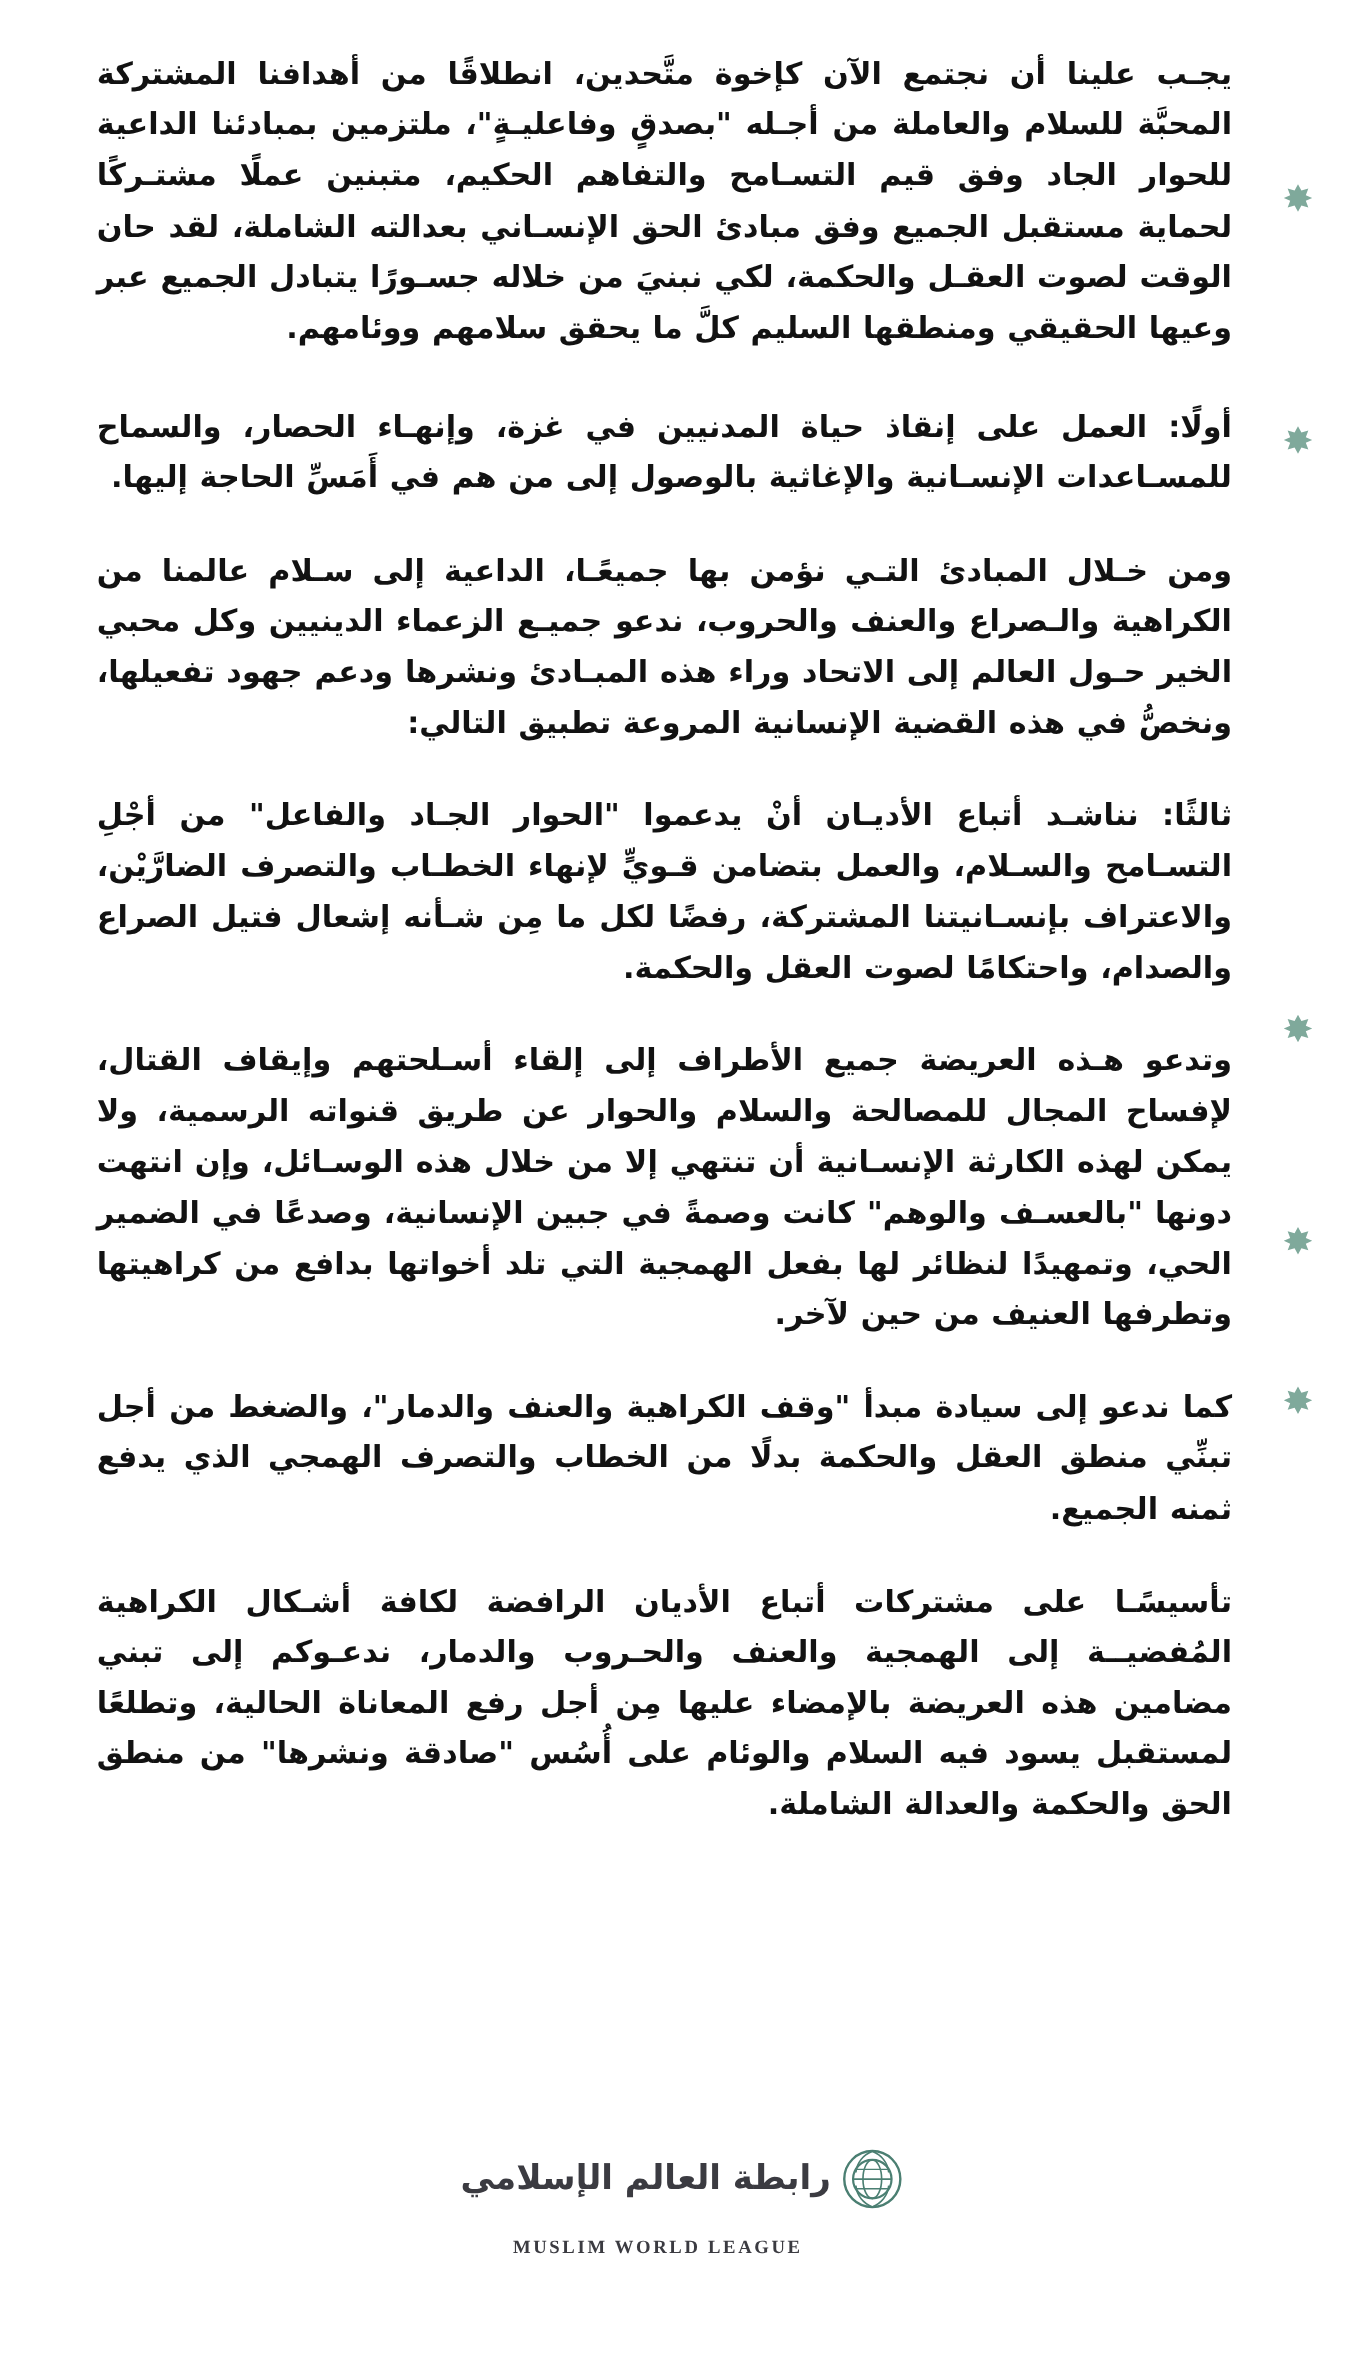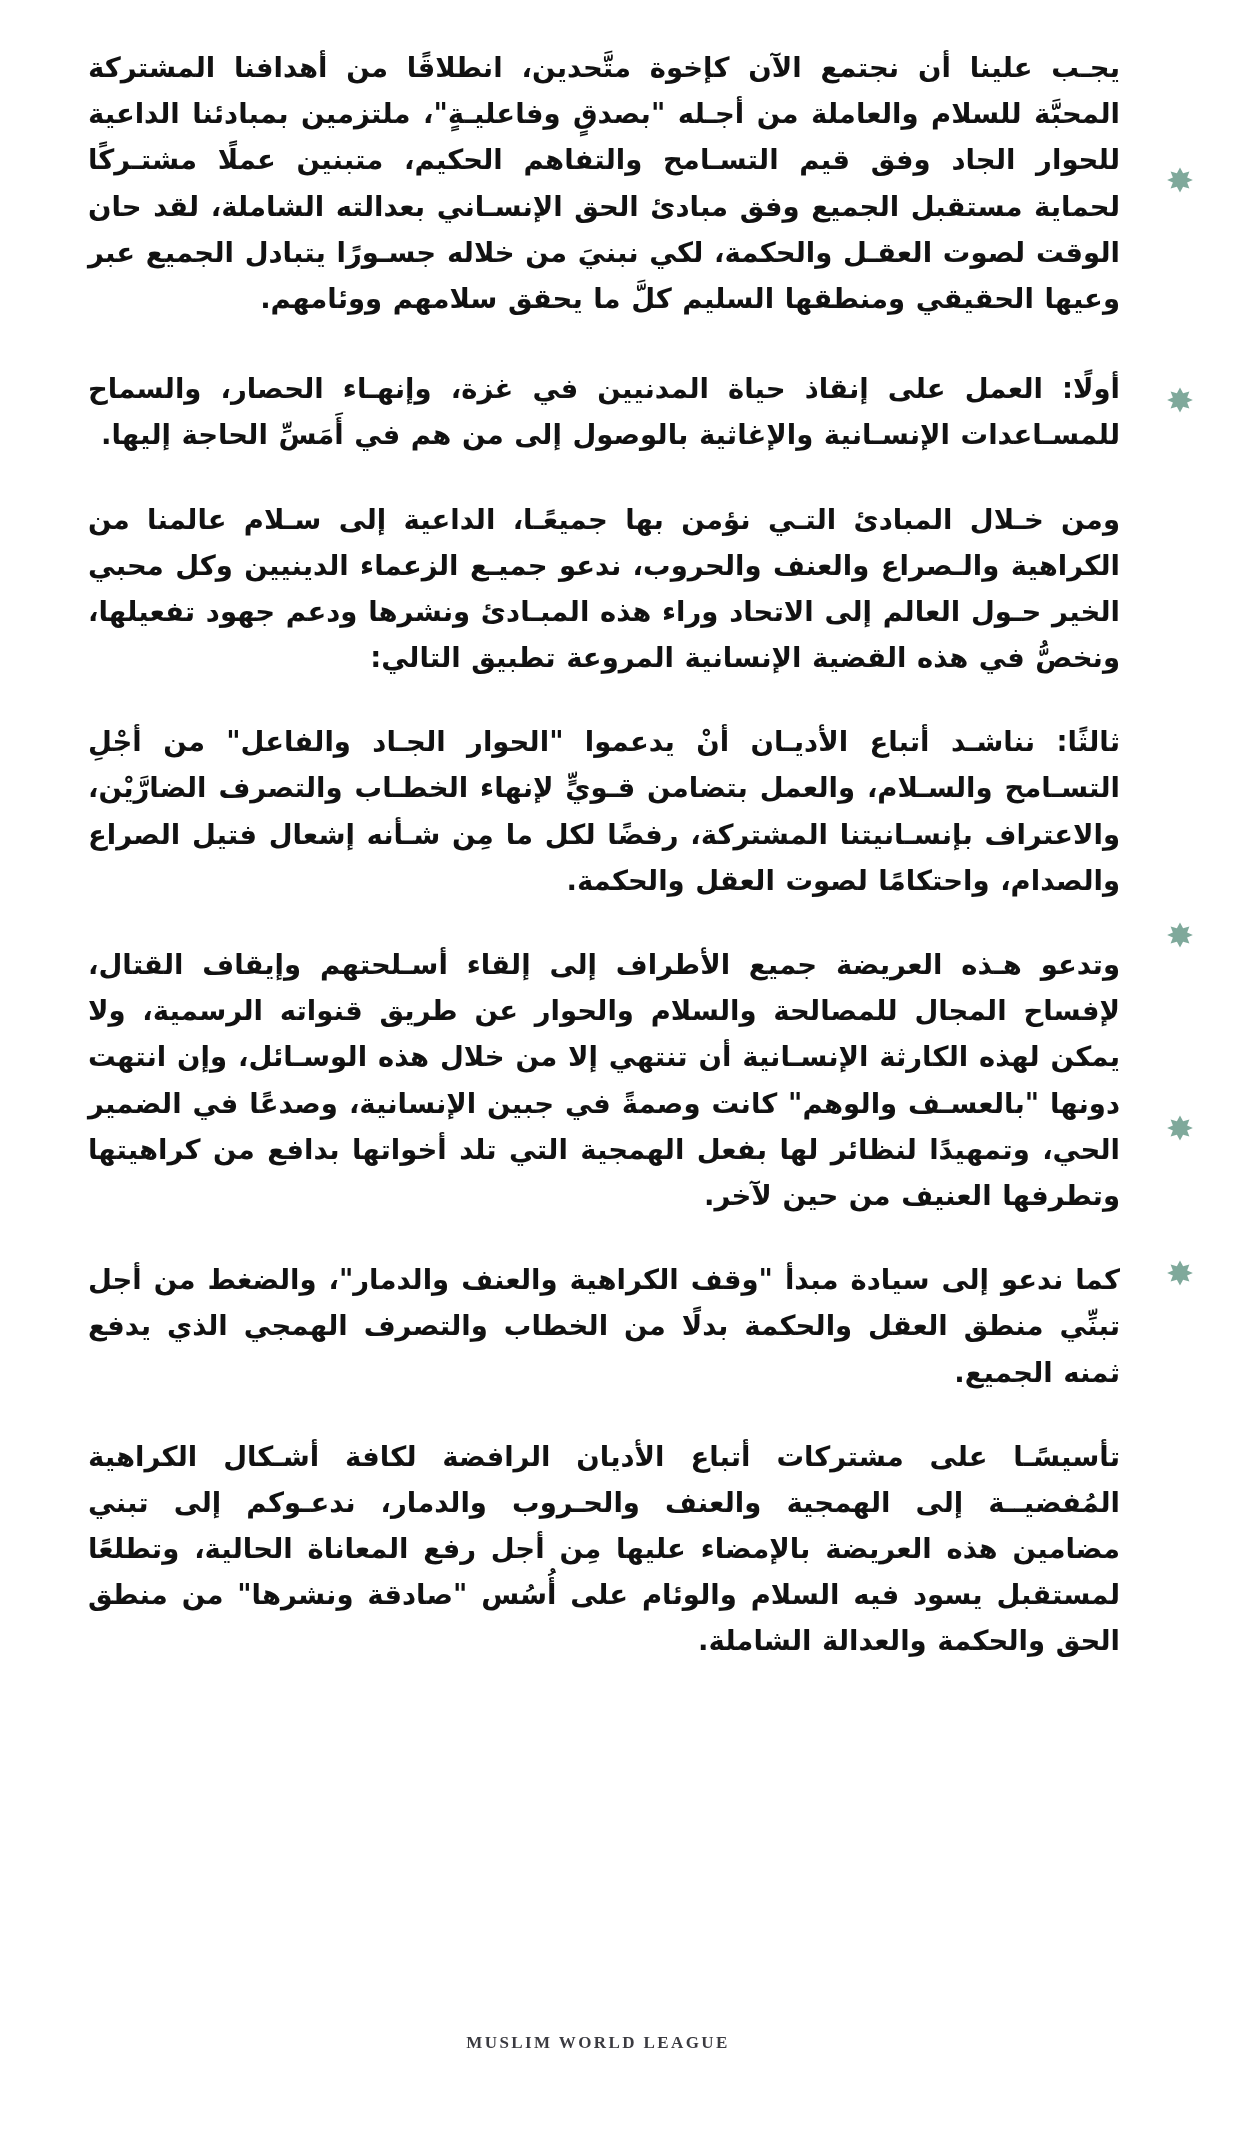--- a/index.html
+++ b/index.html
@@ -94,21 +94,21 @@
     font-weight: 700;
     color: #3b3b41;
     direction: rtl;
     letter-spacing: 0.5px;
     line-height: 1.15;
     white-space: nowrap;
   }
   .logo-emblem { width: 56px; height: 56px; flex: 0 0 auto; }
   .logo-emblem svg { display: block; width: 56px; height: 56px; }
   .logo-en {
-    margin-top: 8px;
+    margin-top: 24px;
     font-family: "Liberation Serif", "DejaVu Serif", serif;
     font-size: 17px;
     font-weight: 700;
     letter-spacing: 2.4px;
     color: #3b3b41;
     direction: ltr;
     text-align: center;
     padding-right: 44px;
   }
 </style>
@@ -149,16 +149,38 @@
     <p class="para gap-lg">يجـب علينا أن نجتمع الآن كإخوة متَّحدين، انطلاقًا من أهدافنا المشتركة المحبَّة للسلام والعاملة من أجـله "بصدقٍ وفاعليـةٍ"، ملتزمين بمبادئنا الداعية للحوار الجاد وفق قيم التسـامح والتفاهم الحكيم، متبنين عملًا مشتـركًا لحماية مستقبل الجميع وفق مبادئ الحق الإنسـاني بعدالته الشاملة، لقد حان الوقت لصوت العقـل والحكمة، لكي نبنيَ من خلاله جسـورًا يتبادل الجميع عبر وعيها الحقيقي ومنطقها السليم كلَّ ما يحقق سلامهم ووئامهم.</p>
     <p class="para gap-md">أولًا: العمل على إنقاذ حياة المدنيين في غزة، وإنهـاء الحصار، والسماح للمسـاعدات الإنسـانية والإغاثية بالوصول إلى من هم في أَمَسِّ الحاجة إليها.</p>
     <p class="para gap-md">ومن خـلال المبادئ التـي نؤمن بها جميعًـا، الداعية إلى سـلام عالمنا من الكراهية والـصراع والعنف والحروب، ندعو جميـع الزعماء الدينيين وكل محبي الخير حـول العالم إلى الاتحاد وراء هذه المبـادئ ونشرها ودعم جهود تفعيلها، ونخصُّ في هذه القضية الإنسانية المروعة تطبيق التالي:</p>
     <p class="para gap-md">ثالثًا: نناشـد أتباع الأديـان أنْ يدعموا "الحوار الجـاد والفاعل" من أجْلِ التسـامح والسـلام، والعمل بتضامن قـويٍّ لإنهاء الخطـاب والتصرف الضارَّيْن، والاعتراف بإنسـانيتنا المشتركة، رفضًا لكل ما مِن شـأنه إشعال فتيل الصراع والصدام، واحتكامًا لصوت العقل والحكمة.</p>
     <p class="para gap-md">وتدعو هـذه العريضة جميع الأطراف إلى إلقاء أسـلحتهم وإيقاف القتال، لإفساح المجال للمصالحة والسلام والحوار عن طريق قنواته الرسمية، ولا يمكن لهذه الكارثة الإنسـانية أن تنتهي إلا من خلال هذه الوسـائل، وإن انتهت دونها "بالعسـف والوهم" كانت وصمةً في جبين الإنسانية، وصدعًا في الضمير الحي، وتمهيدًا لنظائر لها بفعل الهمجية التي تلد أخواتها بدافع من كراهيتها وتطرفها العنيف من حين لآخر.</p>
     <p class="para gap-md">كما ندعو إلى سيادة مبدأ "وقف الكراهية والعنف والدمار"، والضغط من أجل تبنِّي منطق العقل والحكمة بدلًا من الخطاب والتصرف الهمجي الذي يدفع ثمنه الجميع.</p>
     <p class="para">تأسيسًـا على مشتركات أتباع الأديان الرافضة لكافة أشـكال الكراهية المُفضيــة إلى الهمجية والعنف والحـروب والدمار، ندعـوكم إلى تبني مضامين هذه العريضة بالإمضاء عليها مِن أجل رفع المعاناة الحالية، وتطلعًا لمستقبل يسود فيه السلام والوئام على أُسُس "صادقة ونشرها" من منطق الحق والحكمة والعدالة الشاملة.</p>
   </div>
 
   <div class="footer">
+    <div class="logo-row">
+      <div class="logo-script">رابطة العالم الإسلامي</div>
+      <div class="logo-emblem">
+        <svg viewBox="0 0 56 56" xmlns="http://www.w3.org/2000/svg">
+
+          <circle cx="28" cy="28" r="25.5" fill="none" stroke="#4b7f72" stroke-width="2.2"></circle>
+          <g stroke="#4b7f72" stroke-width="1.6" fill="none">
+            <path d="M28 2.6 C20 6 14 13 13 22"></path>
+            <path d="M28 2.6 C36 6 42 13 43 22"></path>
+            <path d="M13 34 C14 43 20 50 28 53.4"></path>
+            <path d="M43 34 C42 43 36 50 28 53.4"></path>
+          </g>
+
+          <circle cx="28" cy="28" r="17.5" fill="none" stroke="#4b7f72" stroke-width="2"></circle>
+          <ellipse cx="28" cy="28" rx="8.5" ry="17.5" fill="none" stroke="#4b7f72" stroke-width="1.5"></ellipse>
+          <line x1="10.5" y1="28" x2="45.5" y2="28" stroke="#4b7f72" stroke-width="1.5"></line>
+          <path d="M13.2 19.2 H42.8 M13.2 36.8 H42.8" stroke="#4b7f72" stroke-width="1.2"></path>
+
+          <path d="M28 11.2 a16.8 16.8 0 0 0 0 33.6 a13 13 0 0 1 0 -33.6 Z" fill="#4b7f72" opacity="0.18"></path>
+        </svg>
+      </div>
+    </div>
     <div class="logo-en">MUSLIM WORLD LEAGUE</div>
   </div>
 
 </div>
 
 </body></html>

